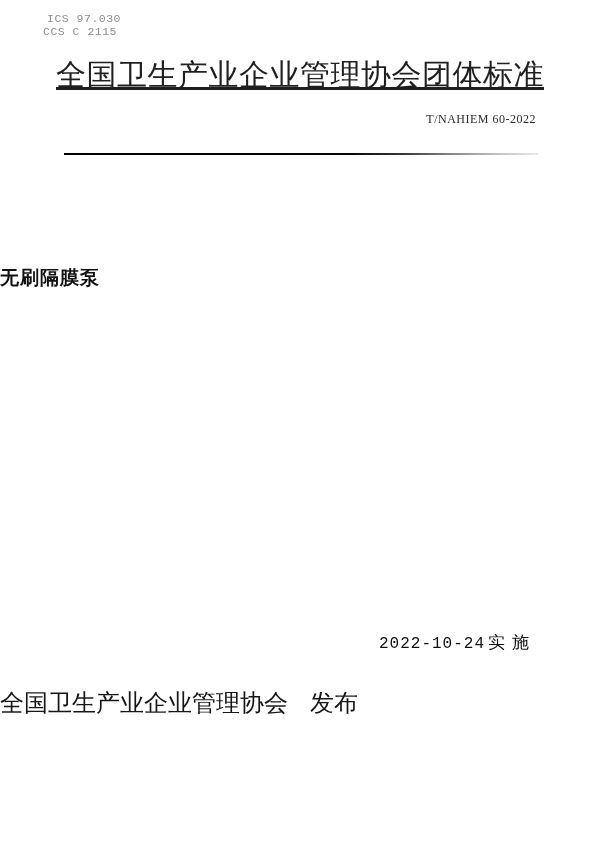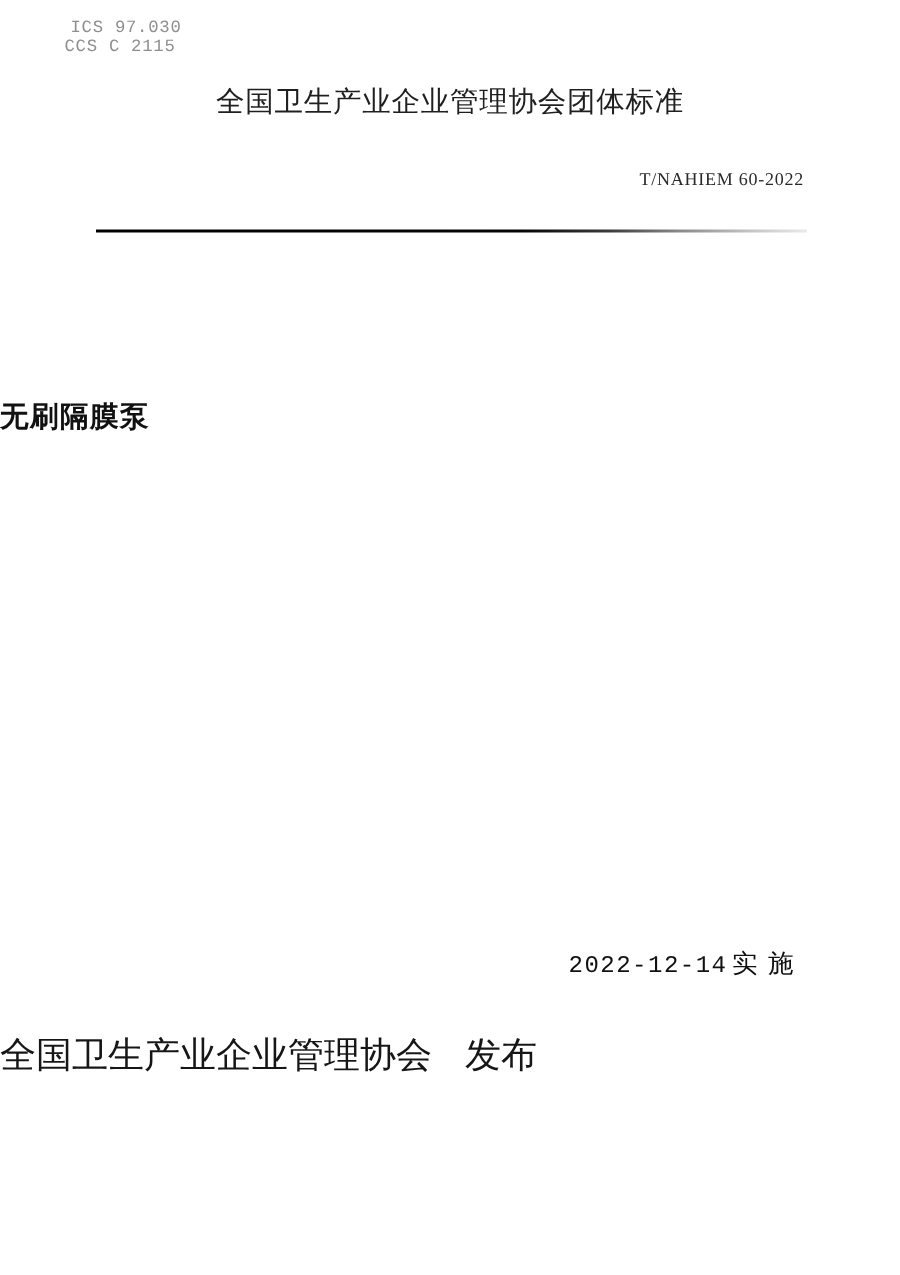--- a/index.html
+++ b/index.html
@@ -29,24 +29,25 @@
   }
   .ics-line-1 { padding-left: 4px; }
   
   .assoc-title {
     position: absolute;
     top: 55px;
     left: 0;
     right: 0;
     margin: 0;
     text-align: center;
-    font-size: 19px;
+    font-size: 30px;
     font-weight: 400;
     letter-spacing: 0.5px;
     color: #1f1f1f;
+    text-decoration: underline;
   }
   
   .doc-number {
     position: absolute;
     top: 112px;
     right: 64px;
     font-size: 12px;
     letter-spacing: 0.5px;
     color: #2a2a2a;
   }
@@ -129,21 +130,21 @@
   <h1 class="assoc-title">全国卫生产业企业管理协会团体标准</h1>
 
   <div class="doc-number">T/NAHIEM 60-2022</div>
 
   <div class="rule"></div>
 
   <div class="standard-name">无刷隔膜泵</div>
 
 
   <div class="date-impl">
-    <span>2022-12-14</span><span class="cjk-label">实施</span>
+    <span>2022-10-24</span><span class="cjk-label">实施</span>
   </div>
 
   <div class="publisher">
     <span>全国卫生产业企业管理协会</span><span class="publisher-action">发布</span>
   </div>
 
   <div class="page-number">1</div>
 
 </div>
 

